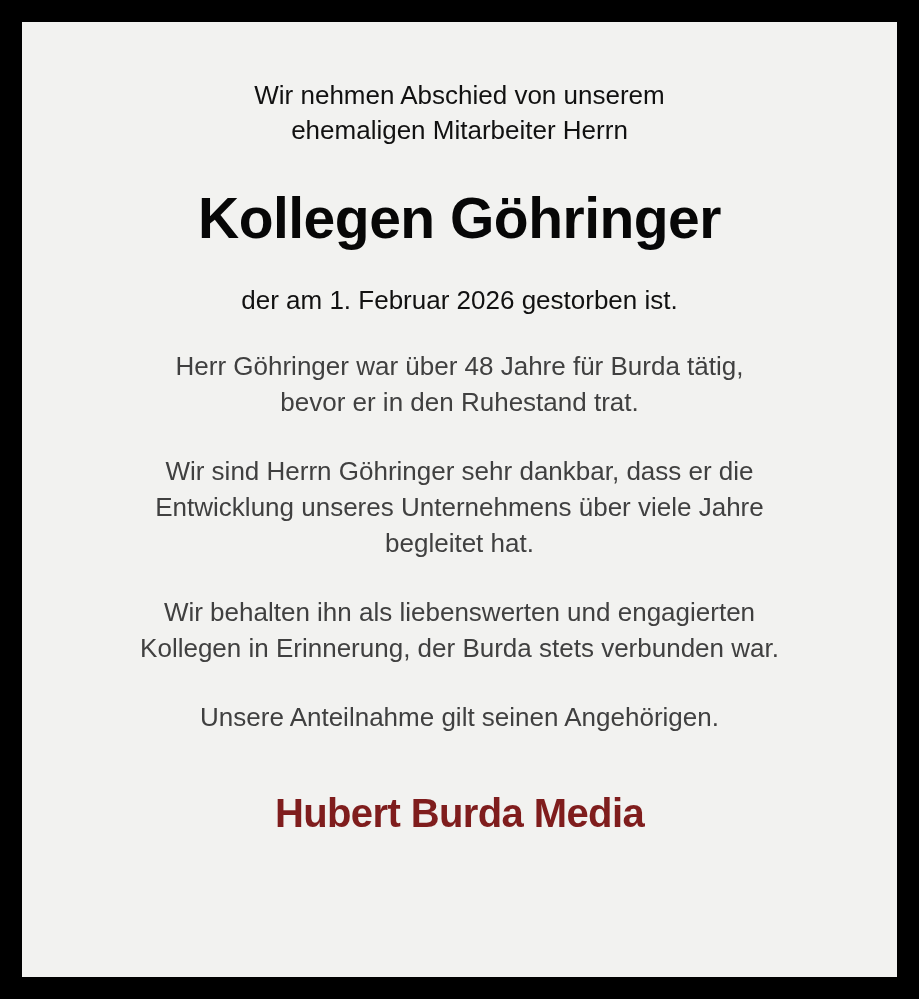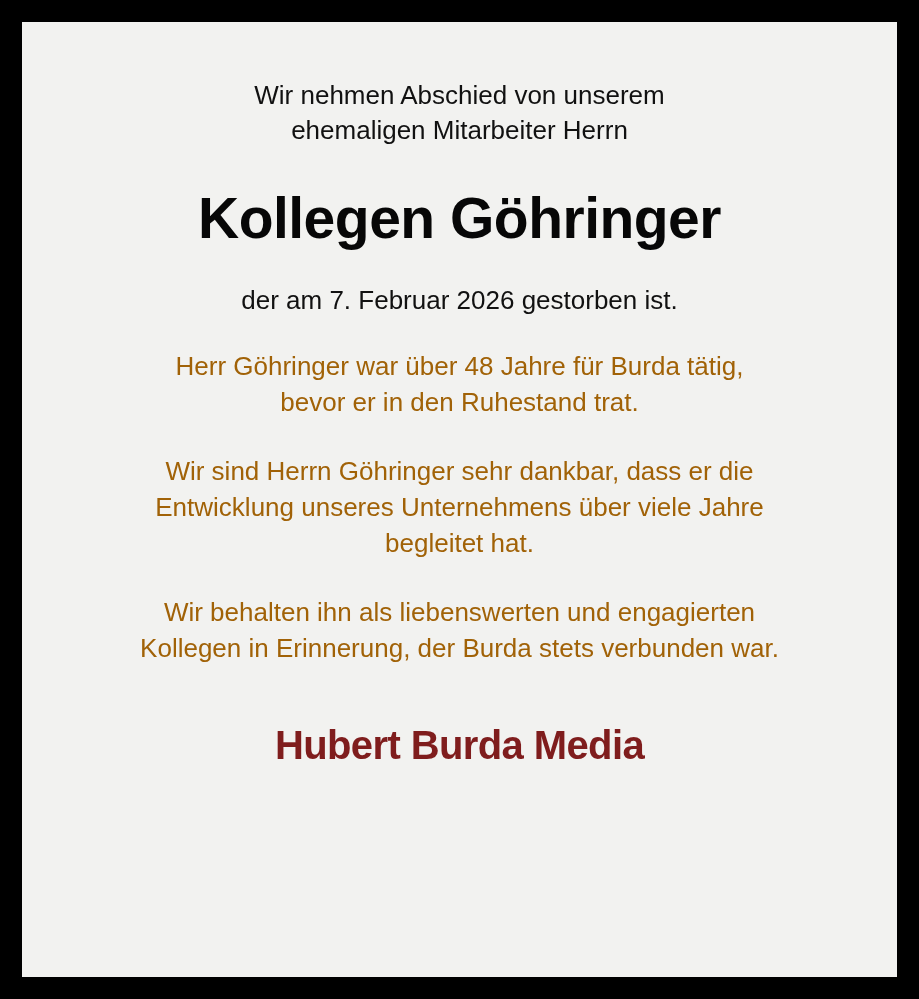--- a/index.html
+++ b/index.html
@@ -48,21 +48,21 @@
   .death-line {
     margin-top: 36px;
     font-size: 26px;
     color: #111111;
     text-align: center;
   }
   .para {
     margin-top: 33px;
     font-size: 26px;
     line-height: 1.38;
-    color: #a16207;
+    color: #404040;
     text-align: center;
     max-width: 790px;
   }
   .para .line {
     display: block;
   }
   .company {
     margin-top: 56px;
     font-size: 40px;
     font-weight: bold;
@@ -76,34 +76,37 @@
 
 <div class="obituary-frame">
 
   <div class="intro">
     <span class="line">Wir nehmen Abschied von unserem</span>
     <span class="line">ehemaligen Mitarbeiter Herrn</span>
   </div>
 
   <div class="name">Kollegen Göhringer</div>
 
-  <div class="death-line">der am 7. Februar 2026 gestorben ist.</div>
+  <div class="death-line">der am 1. Februar 2026 gestorben ist.</div>
 
   <div class="para">
     <span class="line">Herr Göhringer war über 48 Jahre für Burda tätig,</span>
     <span class="line">bevor er in den Ruhestand trat.</span>
   </div>
 
   <div class="para">
     <span class="line">Wir sind Herrn Göhringer sehr dankbar, dass er die</span>
     <span class="line">Entwicklung unseres Unternehmens über viele Jahre</span>
     <span class="line">begleitet hat.</span>
   </div>
 
   <div class="para">
     <span class="line">Wir behalten ihn als liebenswerten und engagierten</span>
     <span class="line">Kollegen in Erinnerung, der Burda stets verbunden war.</span>
   </div>
 
+  <div class="para">
+    <span class="line">Unsere Anteilnahme gilt seinen Angehörigen.</span>
+  </div>
 
   <div class="company">Hubert Burda Media</div>
 
 </div>
 
 </body></html>

